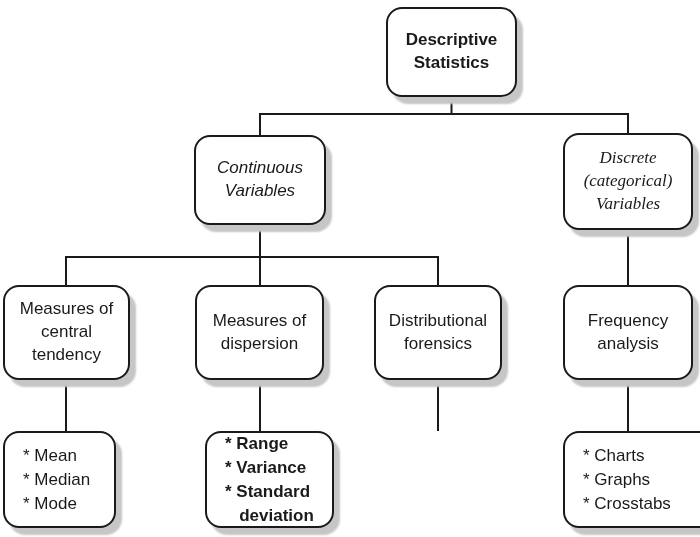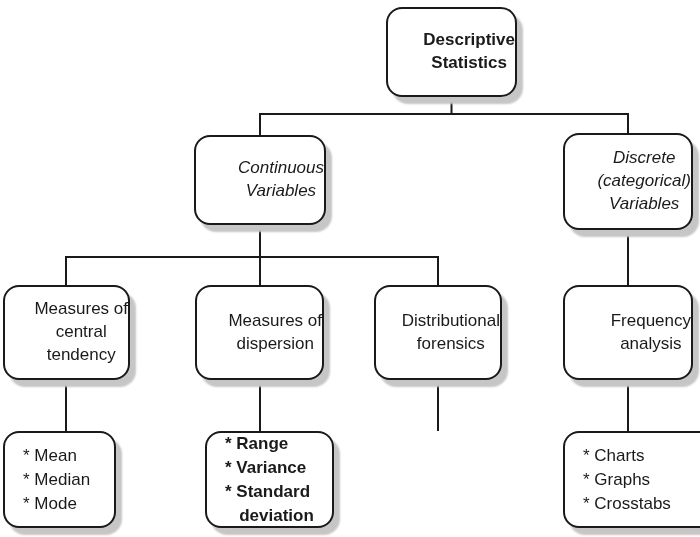--- a/index.html
+++ b/index.html
@@ -22,21 +22,21 @@
     width: 700px; height: 537px;
   }
   .box {
     position: absolute;
     background: #ffffff;
     border: 2px solid #1a1a1a;
     border-radius: 16px;
     box-shadow: 6px 7px 2px #c6c6c6;
     display: flex;
     align-items: center;
-    justify-content: flex-end;
+    justify-content: center;
     box-sizing: border-box;
     font-size: 17px;
     line-height: 1.35;
   }
   .box .label {
     white-space: pre-line;
     text-align: center;
   }
   .box.bold { font-weight: bold; }
   .box.italic { font-style: italic; }
@@ -77,21 +77,21 @@
   <div class="box bold" style="left:386px; top:7px; width:131px; height:90px;">
     <span class="label">Descriptive
 Statistics</span>
   </div>
 
   <div class="box italic" style="left:194px; top:135px; width:132px; height:90px;">
     <span class="label">Continuous
 Variables</span>
   </div>
 
-  <div class="box italic" style="left:563px; top:133px; width:130px; height:97px;">
+  <div class="box italic" style="left:563px; top:133px; width:130px; height:97px;font-family:Liberation Serif, serif;">
     <span class="label">Discrete
 (categorical)
 Variables</span>
   </div>
 
   <div class="box" style="left:3px; top:285px; width:127px; height:95px;">
     <span class="label">Measures of
 central
 tendency</span>
   </div>

